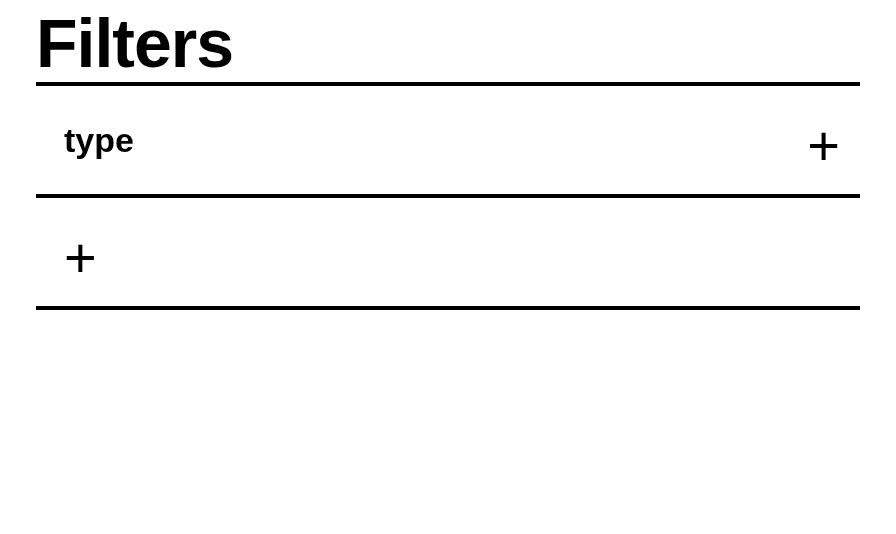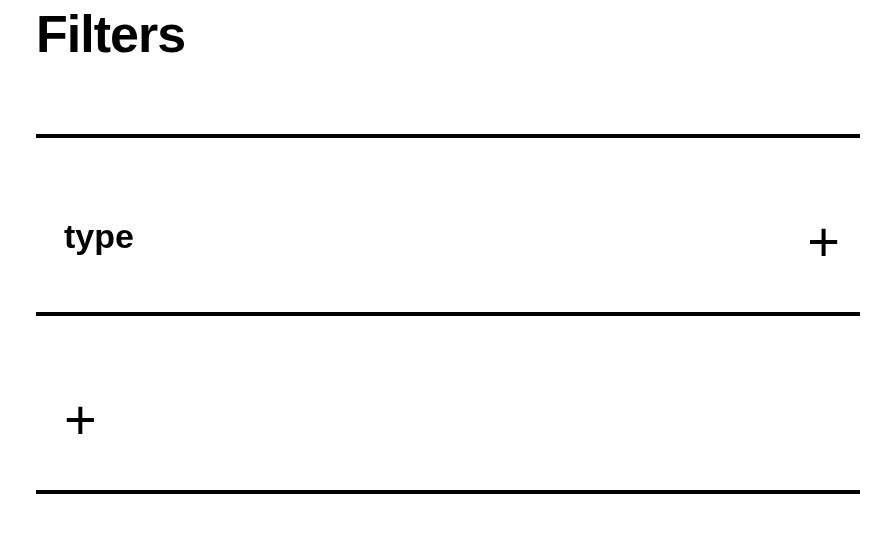--- a/index.html
+++ b/index.html
@@ -11,39 +11,37 @@
       font-family: "Helvetica Neue", Helvetica, Arial, sans-serif;
       width: 896px;
       height: 534px;
       background: #fff;
       color: #000;
     }
     .container {
       padding: 0 36px;
     }
     .page-title {
-      font-size: 52px;
+      font-size: 68px;
       font-weight: 900;
       letter-spacing: -1px;
       margin-top: 4px;
-      margin-bottom: 70px;
     }
     .filters-list {
       border-top: 4px solid #000;
     }
     .filter-row {
       display: flex;
       align-items: center;
       justify-content: space-between;
-      height: 156px;
+      height: 112px;
       border-bottom: 4px solid #000;
       padding-left: 28px;
       padding-right: 20px;
       cursor: pointer;
-      margin-top: 22px;
     }
     .filter-label {
       font-size: 34px;
       font-weight: 700;
     }
     .plus-icon {
       font-size: 56px;
       font-weight: 400;
       line-height: 1;
       user-select: none;

